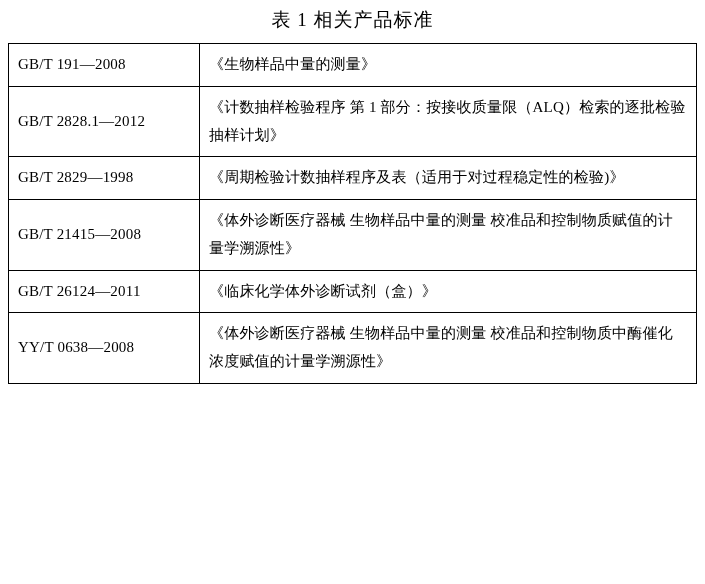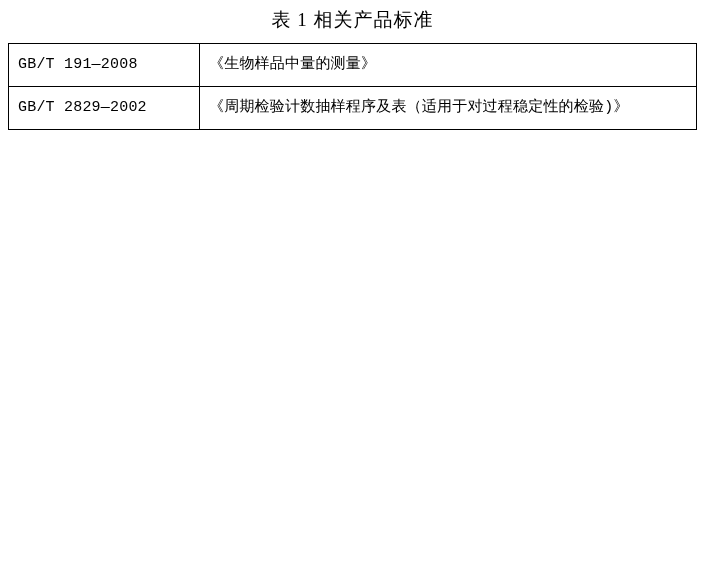--- a/index.html
+++ b/index.html
@@ -34,21 +34,21 @@
     width: 689px;
     margin-left: 8px;
     table-layout: fixed;
   }
   table.std-table td {
     border: 1px solid #000000;
     vertical-align: middle;
     font-size: 15px;
     line-height: 1.85;
     padding: 7px 9px 7px 9px;
-    font-family: Liberation Mono, monospace;
+    font-family: Liberation Serif, serif;
   }
   td.code-cell {
     width: 172px;
     white-space: nowrap;
     letter-spacing: 0.2px;
   }
   td.title-cell {
     width: auto;
     letter-spacing: 0.2px;
   }
@@ -60,19 +60,35 @@
 
   <div class="table-caption">表 1  相关产品标准</div>
 
   <table class="std-table">
     <tbody>
       <tr>
         <td class="code-cell">GB/T 191—2008</td>
         <td class="title-cell">《生物样品中量的测量》</td>
       </tr>
       <tr>
-        <td class="code-cell">GB/T 2829—2002</td>
+        <td class="code-cell">GB/T 2828.1—2012</td>
+        <td class="title-cell">《计数抽样检验程序  第 1 部分：按接收质量限（ALQ）检索的逐批检验抽样计划》</td>
+      </tr>
+      <tr>
+        <td class="code-cell">GB/T 2829—1998</td>
         <td class="title-cell">《周期检验计数抽样程序及表（适用于对过程稳定性的检验)》</td>
+      </tr>
+      <tr>
+        <td class="code-cell">GB/T 21415—2008</td>
+        <td class="title-cell">《体外诊断医疗器械  生物样品中量的测量  校准品和控制物质赋值的计量学溯源性》</td>
+      </tr>
+      <tr>
+        <td class="code-cell">GB/T 26124—2011</td>
+        <td class="title-cell">《临床化学体外诊断试剂（盒）》</td>
+      </tr>
+      <tr>
+        <td class="code-cell">YY/T 0638—2008</td>
+        <td class="title-cell">《体外诊断医疗器械  生物样品中量的测量  校准品和控制物质中酶催化浓度赋值的计量学溯源性》</td>
       </tr>
     </tbody>
   </table>
 
 </div>
 
 </body></html>

